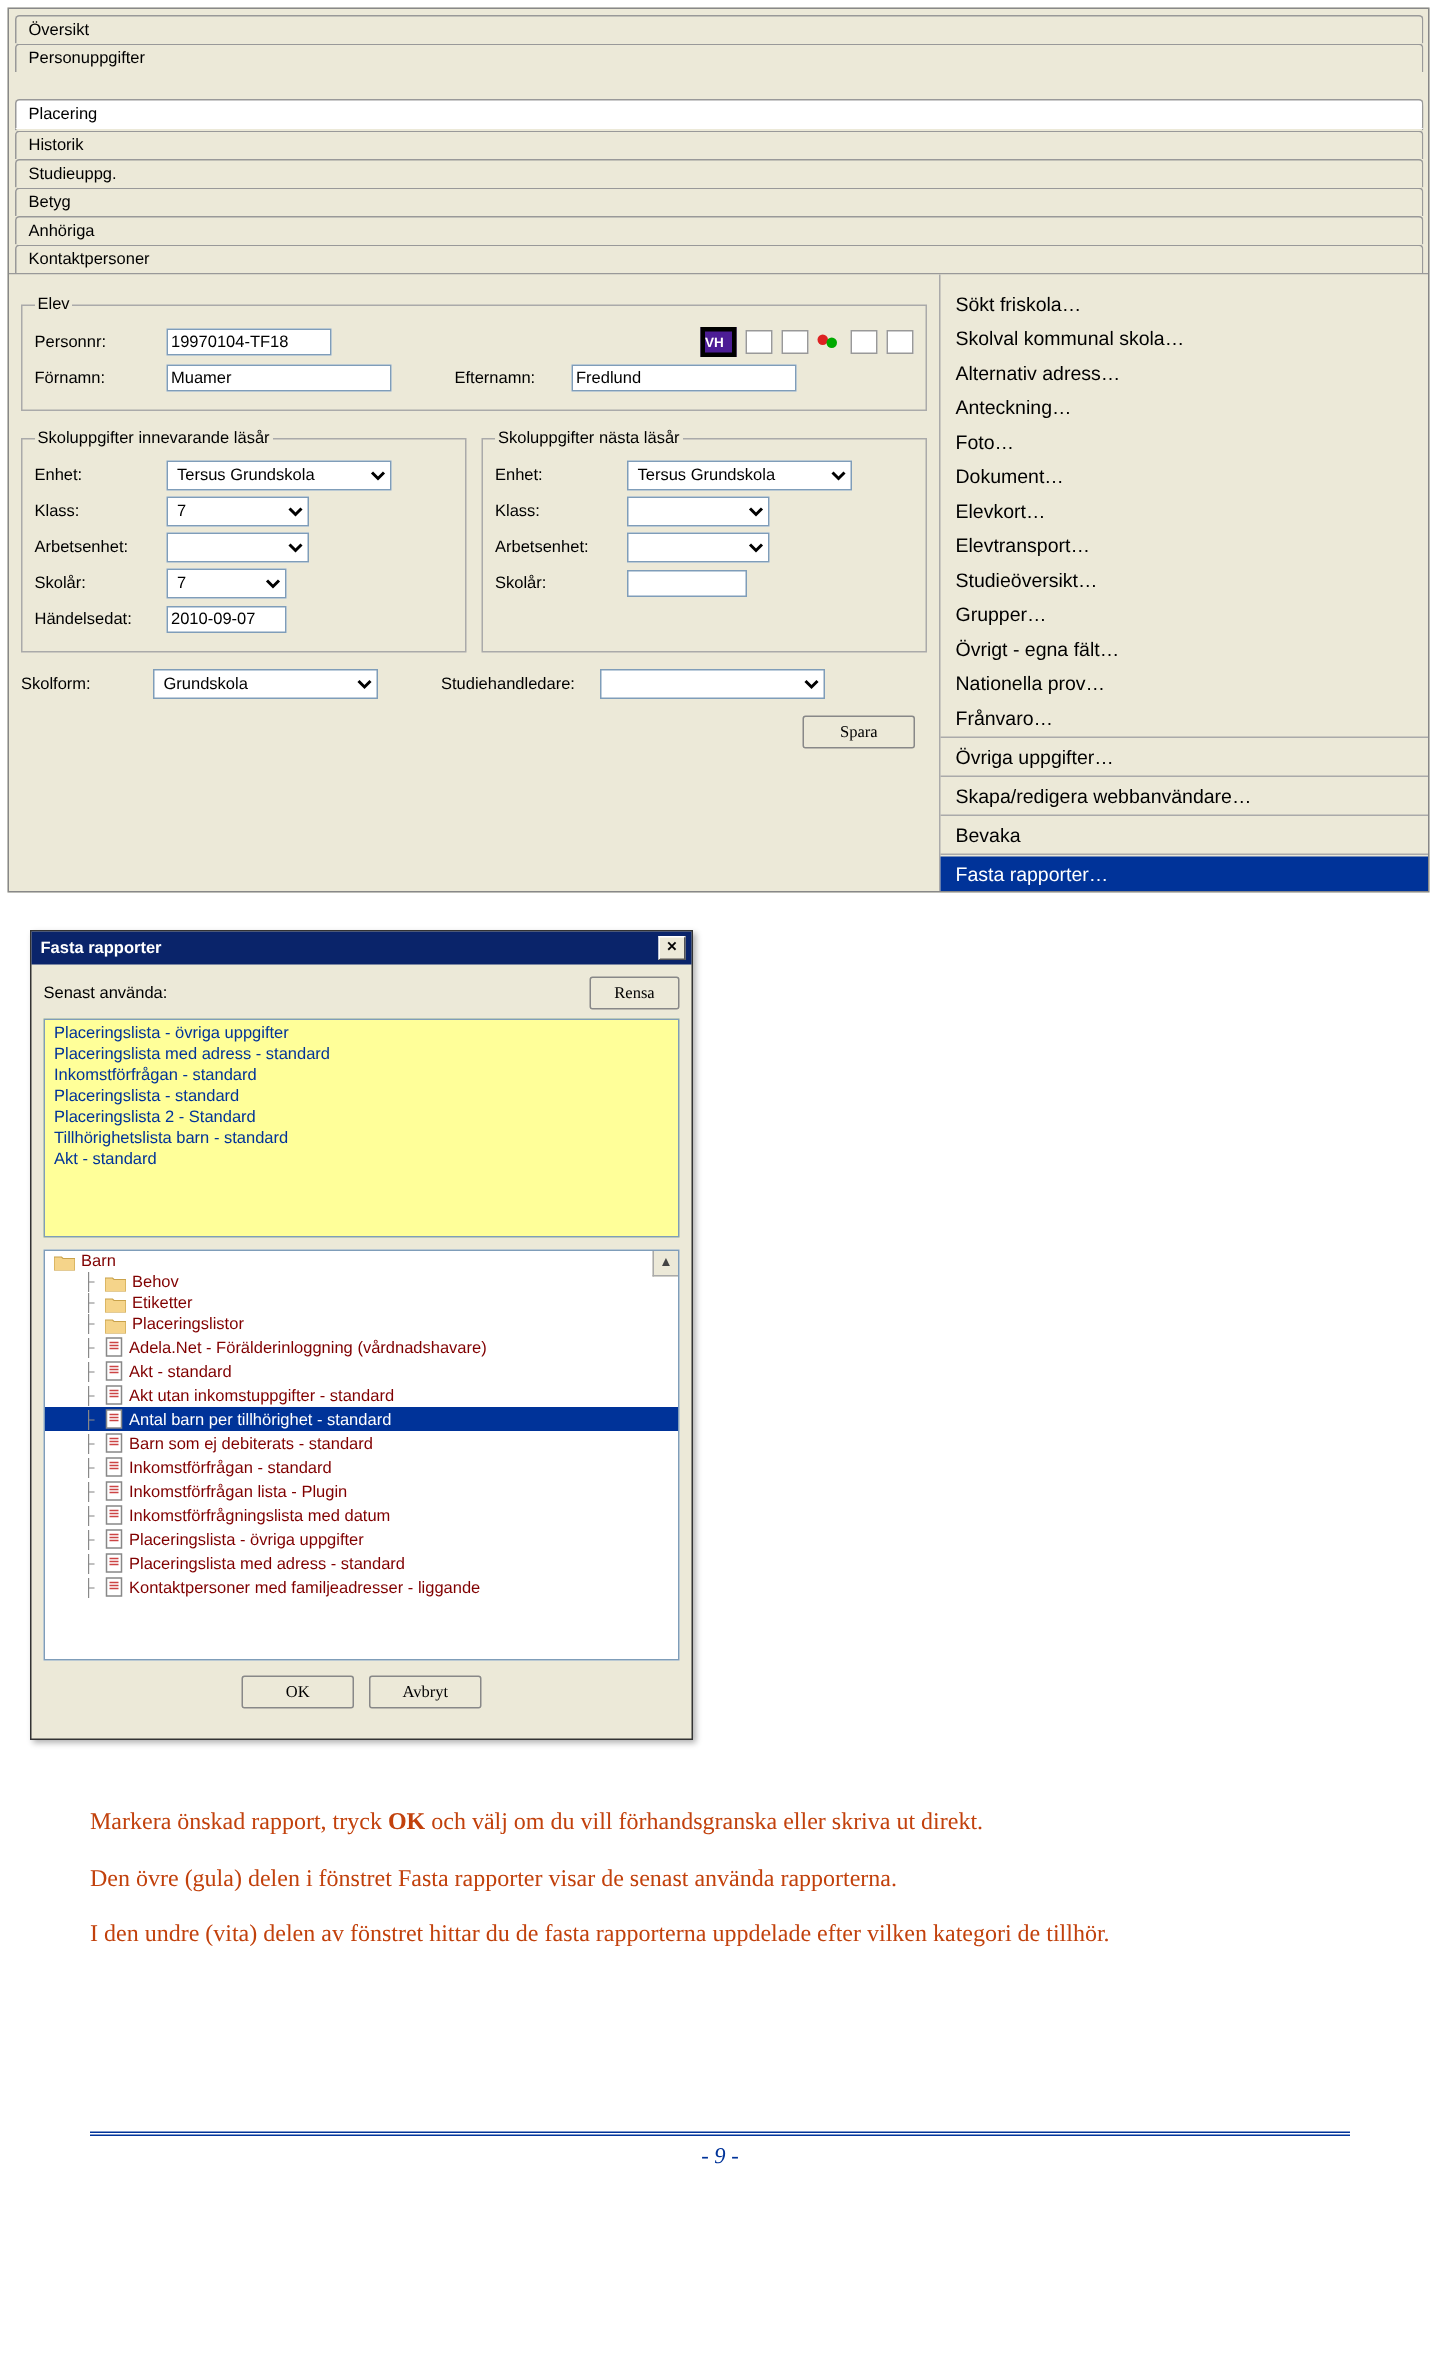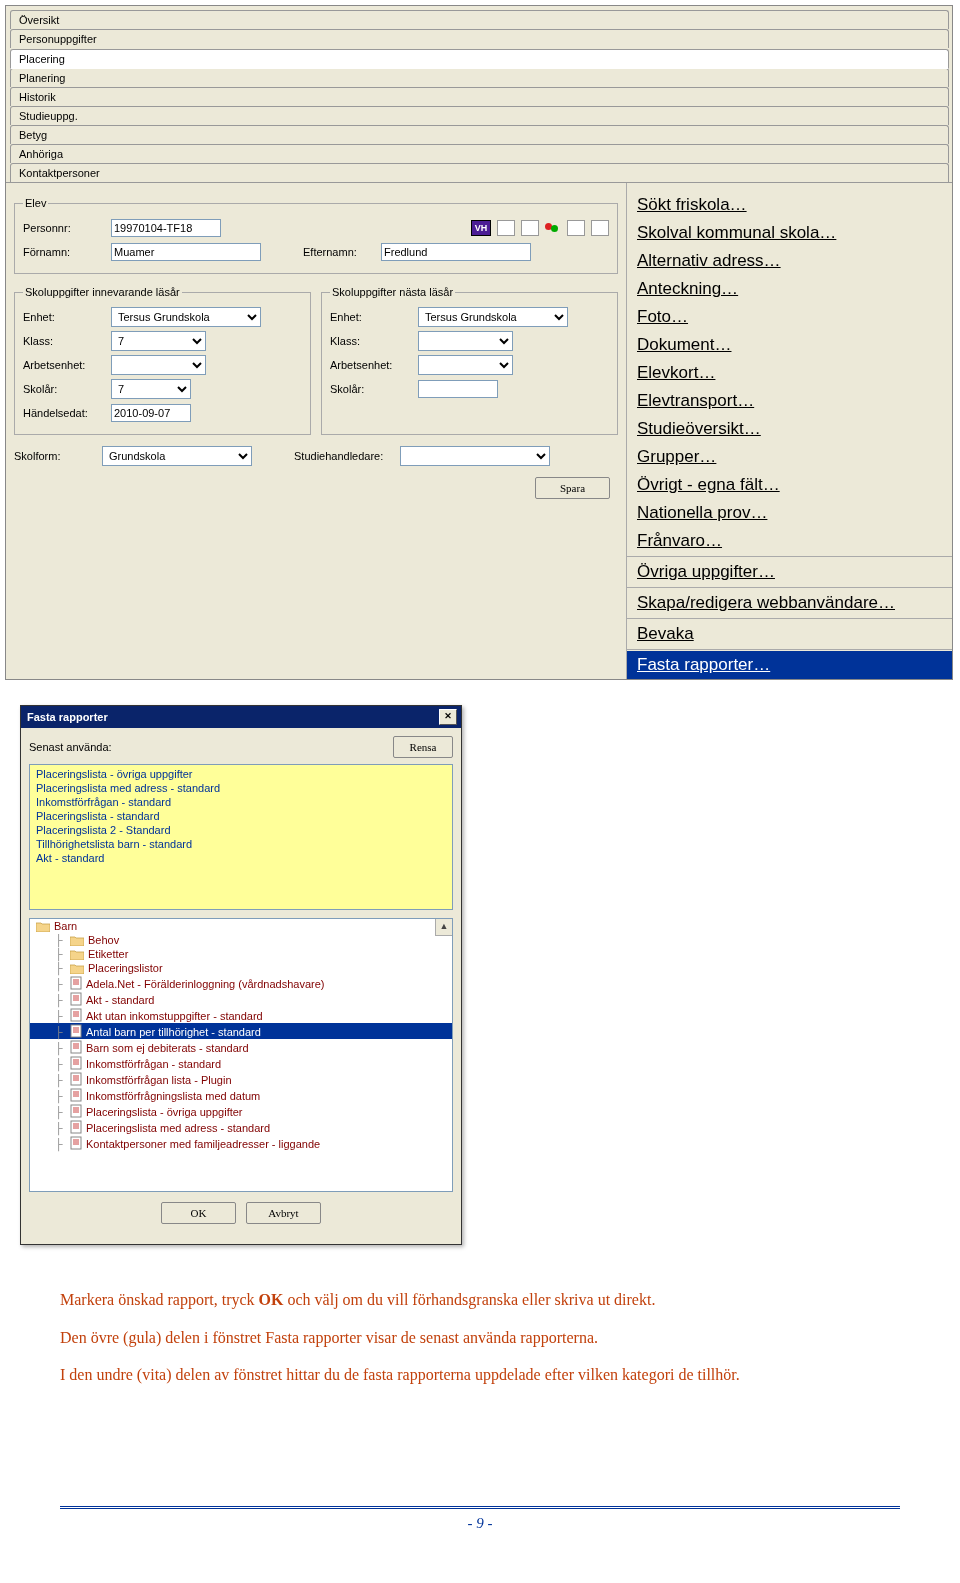--- a/index.html
+++ b/index.html
@@ -31,21 +31,21 @@
     padding: 3px 8px;
     background: #ece9d8;
     font-size: 11px;
     cursor: pointer;
     border-radius: 3px 3px 0 0;
     margin-right: -1px;
   }
   .tab.active {
     background: #fff;
     position: relative;
-    top: 1px;
+    top: 18px;
     border-bottom: 1px solid #fff;
   }
   .form-area {
     display: flex;
     background: #ece9d8;
   }
   .left-panel { flex: 1; padding: 8px 8px 8px 8px; }
   .right-panel {
     width: 325px;
     border-left: 1px solid #aaa;
@@ -71,22 +71,22 @@
   }
   select { height: 20px; }
   .w110 { width: 110px; }
   .w150 { width: 150px; }
   .w95 { width: 95px; }
   .two-col { display: flex; gap: 10px; }
   .two-col > fieldset { flex: 1; }
   .badge-vh {
     display: inline-block; width: 18px; height: 14px;
     background: #4c1d95; color: #fff; font-weight: bold; font-size: 9px;
-    text-align: center; line-height: 14px;
-    border: 1px solid #000000;
+    line-height: 14px;
+    border: 3px solid #000000;
   }
   .icon-box {
     width: 16px; height: 14px;
     border: 1px solid #999; background: #fff;
     display: inline-block;
   }
   .icon-people { width:16px; height:14px; display:inline-block; position:relative; }
   .icon-people::before, .icon-people::after {
     content:''; position:absolute; width:7px; height:7px; border-radius:50%;
   }
@@ -95,23 +95,22 @@
   .spara-row { display:flex; justify-content:flex-end; padding:8px; }
   .win-btn {
     font: 11px Tahoma; min-width:75px; height:22px;
     border:1px solid #888; background:#ece9d8;
     border-radius:2px; cursor:pointer;
   }
   .win-btn .u { }
   .menu-item {
     padding: 4px 10px;
     cursor: pointer;
-    font-size: 17px;
+    font-size: 13px;
     border-bottom: 0;
-    text-decoration: underline;
   }
   .menu-item.selected { background:#003399; color:#fff; }
   .menu-sep { border-top: 1px solid #aaa; margin:1px 0;}
   
   .dialog {
     width: 440px;
     border: 1px solid #333;
     margin: 25px 0 0 20px;
     background: #ece9d8;
     box-shadow: 2px 2px 4px rgba(0,0,0,0.3);

